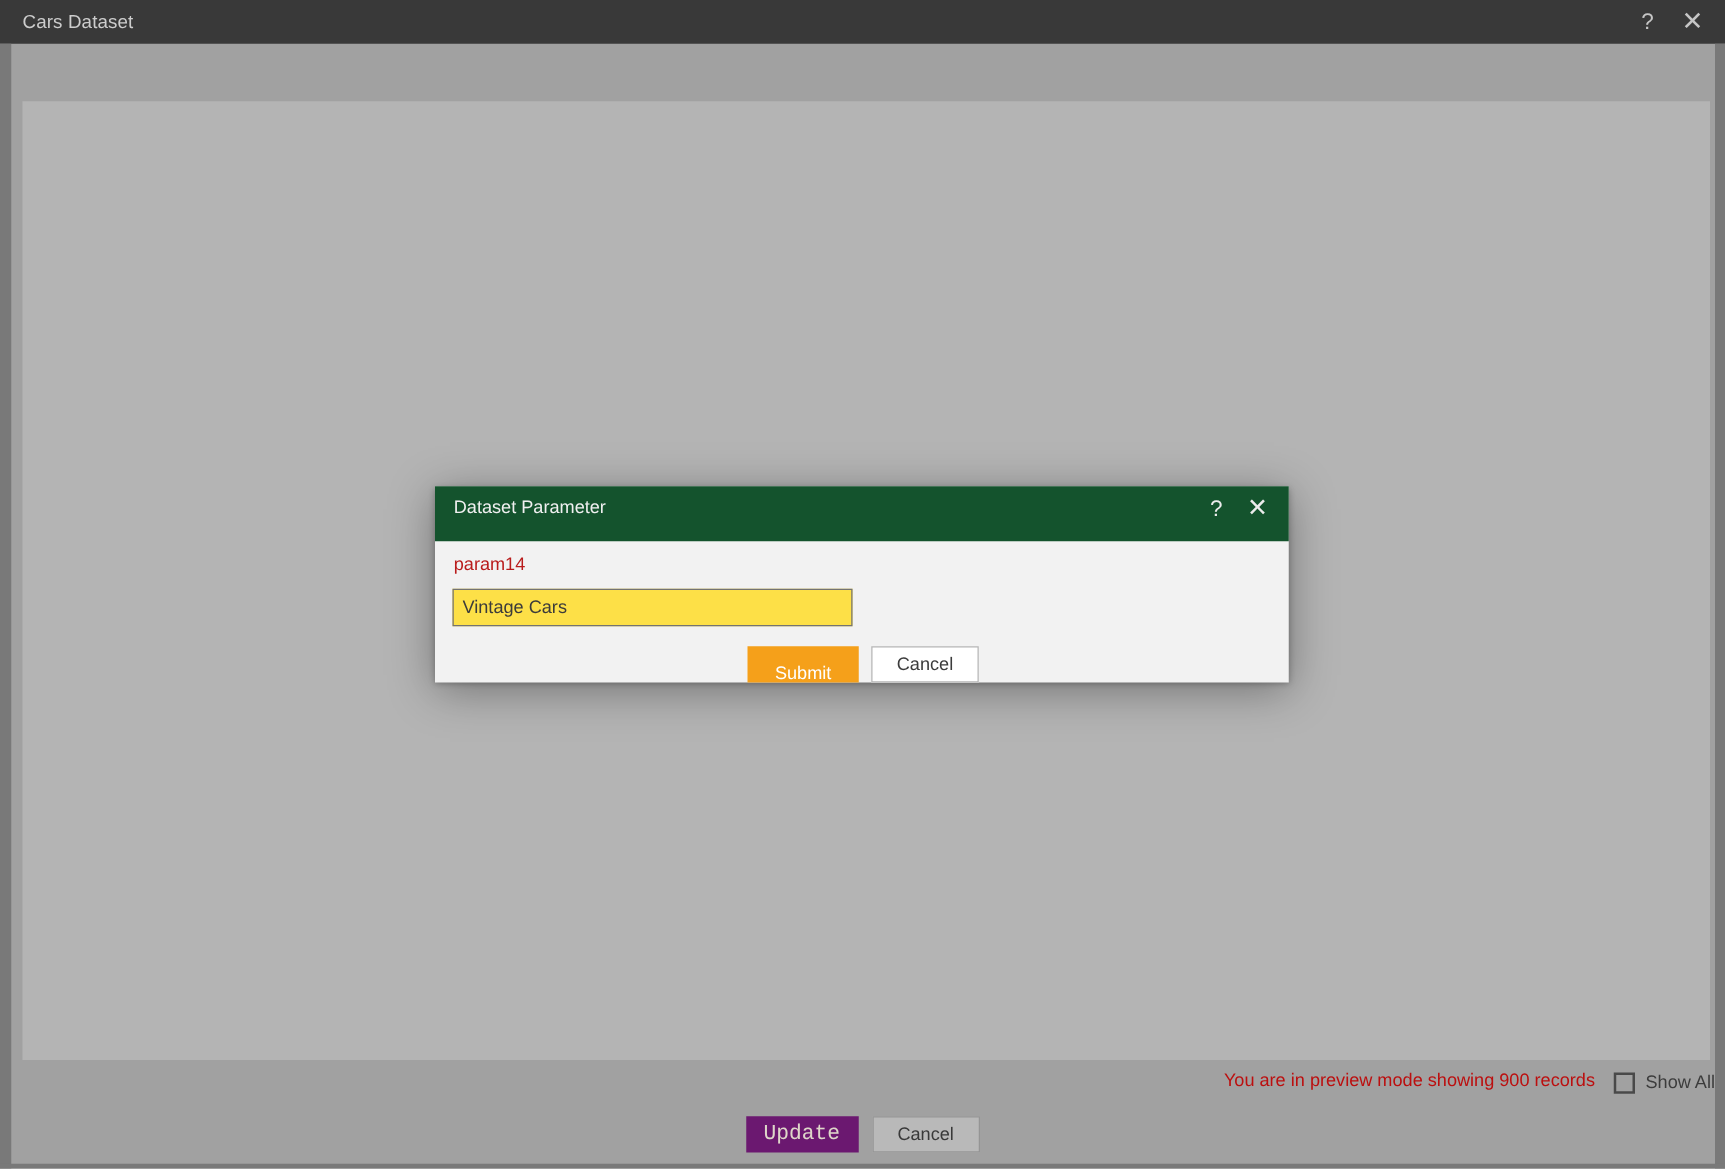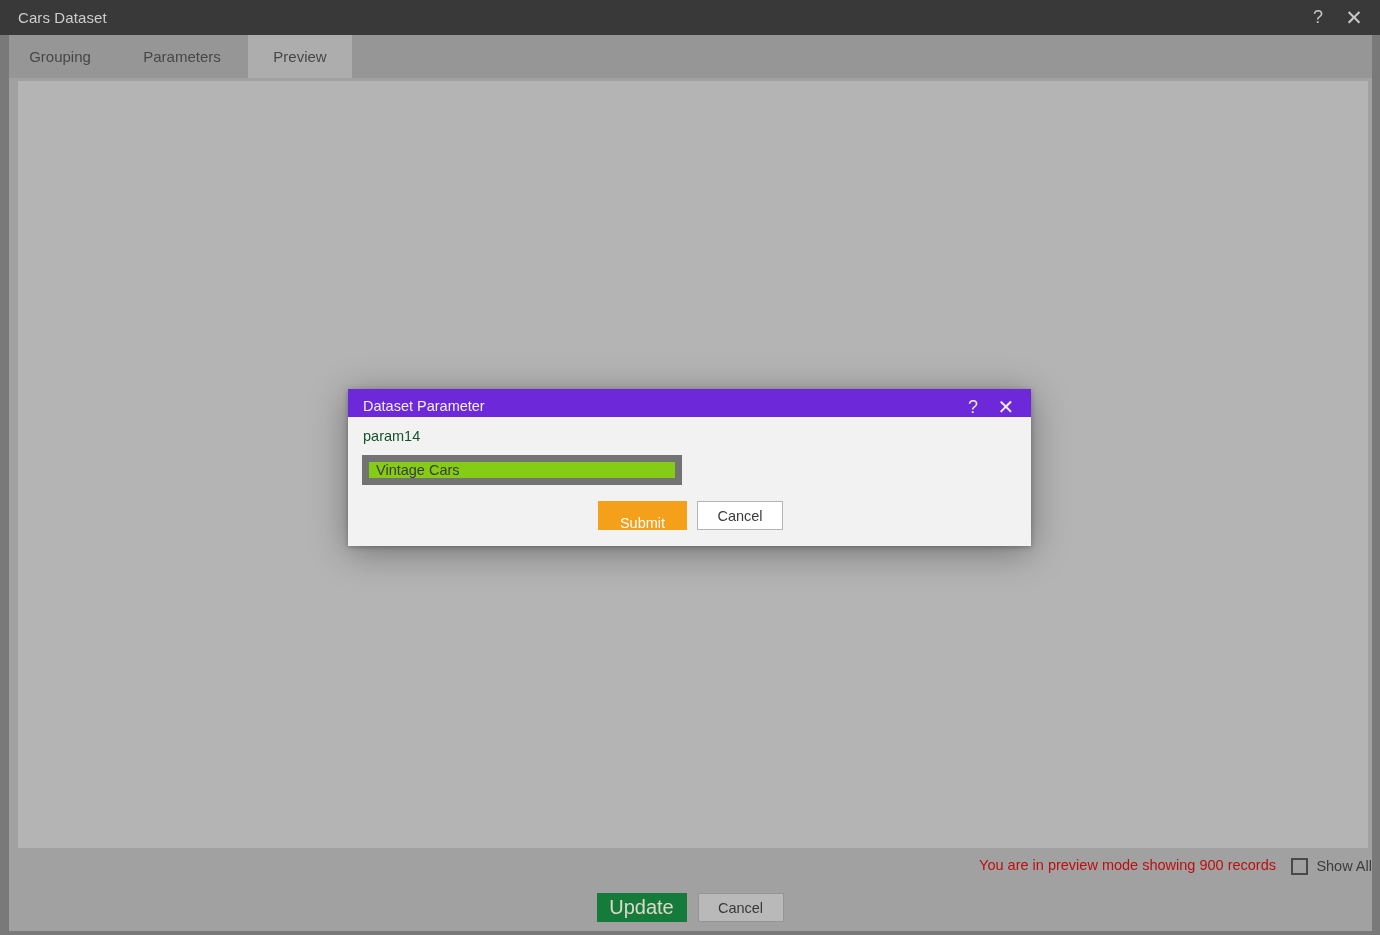--- a/index.html
+++ b/index.html
@@ -183,25 +183,25 @@
     width: 1380px;
     height: 42px;
     display: flex;
     justify-content: center;
     align-items: flex-start;
     gap: 11px;
   }
   #update-button {
     width: 90px;
     height: 29px;
-    background: #15803d;
+    background: #701a75;
     color: #e8e0d2;
     border: none;
-    font-size: 20px;
-    font-family: Liberation Sans, sans-serif;
+    font-size: 17px;
+    font-family: Liberation Mono, monospace;
     cursor: pointer;
     padding: 0;
     box-sizing: border-box;
   }
   #bottom-cancel-button {
     width: 86px;
     height: 29px;
     background: #c1c1c1;
     color: #3c3c3c;
     border: 1px solid #9c9c9c;
@@ -231,22 +231,22 @@
     width: 683px;
     height: 157px;
     background: #f2f2f2;
     box-shadow: 0 6px 34px rgba(0, 0, 0, 0.36),
                 0 1px 5px rgba(0, 0, 0, 0.28);
     box-sizing: border-box;
   }
   #param-dialog-titlebar {
     position: relative;
     width: 100%;
-    height: 28px;
-    background: #6d28d9;
+    height: 44px;
+    background: #14532d;
     box-sizing: border-box;
   }
   #param-dialog-title {
     position: absolute;
     left: 15px;
     top: 9px;
     font-size: 14.5px;
     color: #f0f0f0;
     user-select: none;
   }
@@ -267,36 +267,36 @@
   #param-dialog-body {
     position: relative;
     height: 121px;
     box-sizing: border-box;
   }
   #param-label {
     position: absolute;
     left: 15px;
     top: 11px;
     font-size: 14.5px;
-    color: #14532d;
+    color: #b91c1c;
     user-select: none;
   }
   #param-input {
     position: absolute;
     left: 14px;
     top: 67px;
     transform: translateY(-29px);
     width: 320px;
     height: 30px;
     padding: 0 7px;
     font-size: 14.5px;
     font-family: inherit;
     color: #3b3b3b;
-    background: #84cc16;
-    border: 7px solid #737373;
+    background: #fde047;
+    border: 1px solid #737373;
     box-sizing: border-box;
     outline: none;
   }
   #param-dialog-actions {
     position: absolute;
     left: 0;
     top: 84px;
     width: 100%;
     height: 30px;
     display: flex;
@@ -335,31 +335,20 @@
 <body>
 
 <div id="app-window">
 
   <div id="title-bar">
     <span id="title-bar-text">Cars Dataset</span>
     <span class="titlebar-btn" id="titlebar-help">?</span>
     <span class="titlebar-btn" id="titlebar-close">✕</span>
   </div>
 
-  <div id="tab-strip">
-    <div class="tab" id="tab-grouping">
-      <span>Grouping</span>
-    </div>
-    <div class="tab" id="tab-parameters">
-      <span>Parameters</span>
-    </div>
-    <div class="tab active" id="tab-preview">
-      <span>Preview</span>
-    </div>
-  </div>
 
   <div id="content-area">
 
     <div id="preview-panel"></div>
 
     <div id="preview-footer">
       <span id="preview-mode-text">You are in preview mode showing 900 records</span>
       <label id="show-all-wrap">
         <span id="show-all-checkbox"></span>
         <span id="show-all-label">Show All</span>

